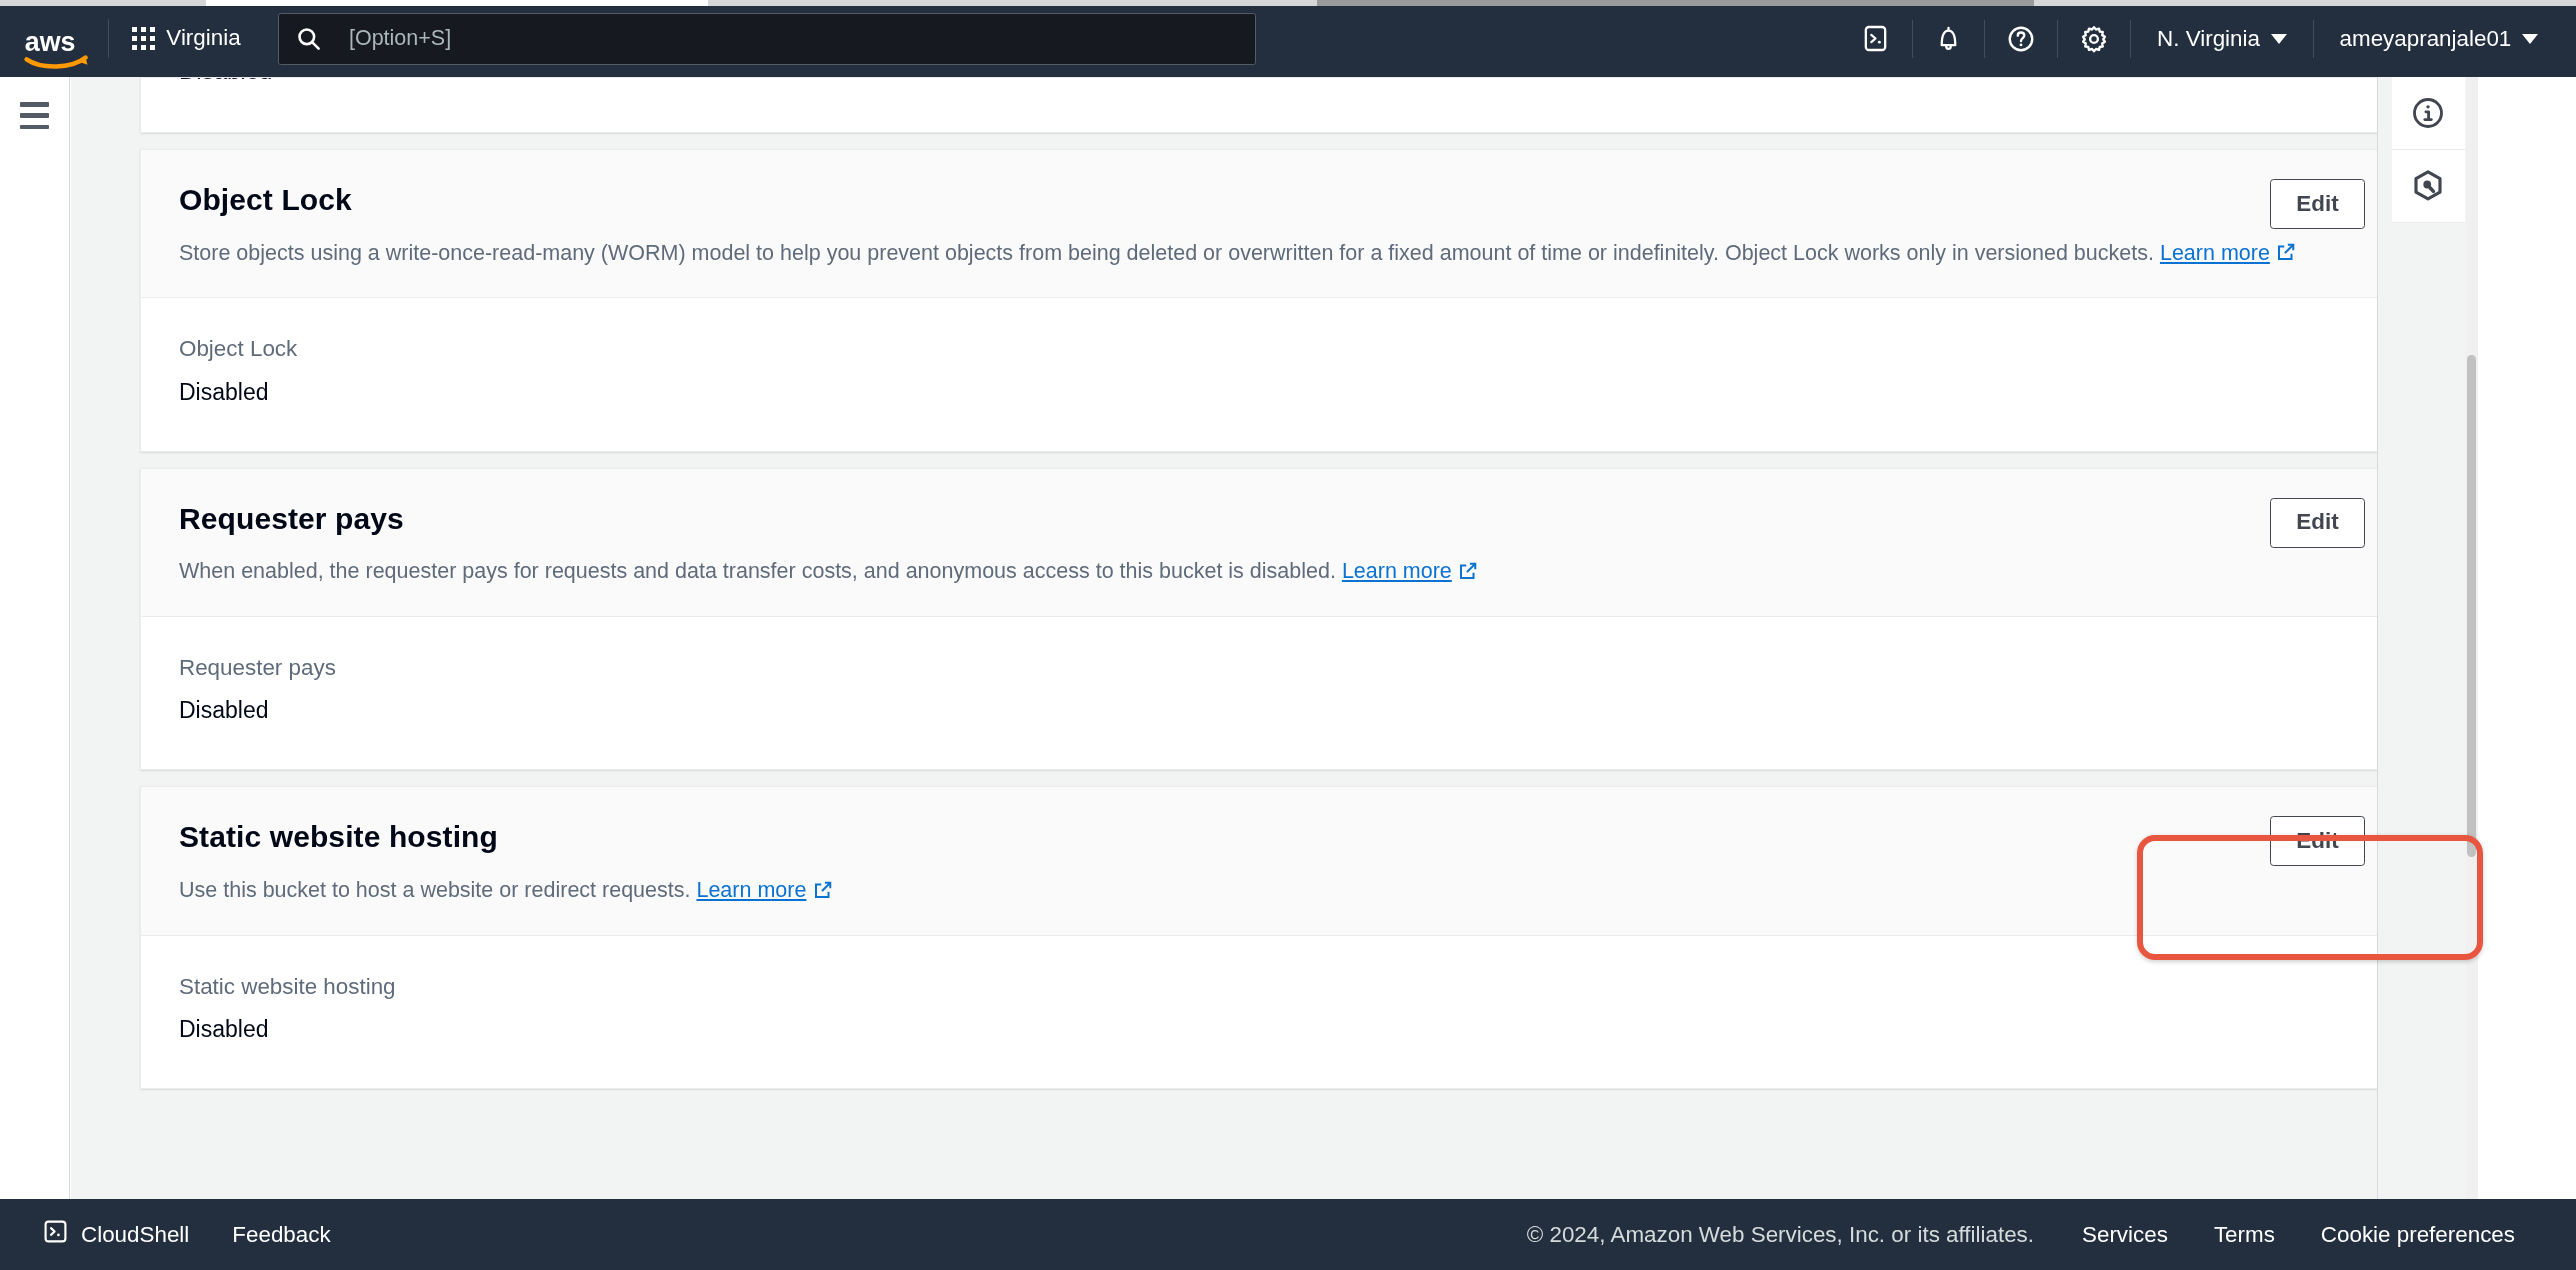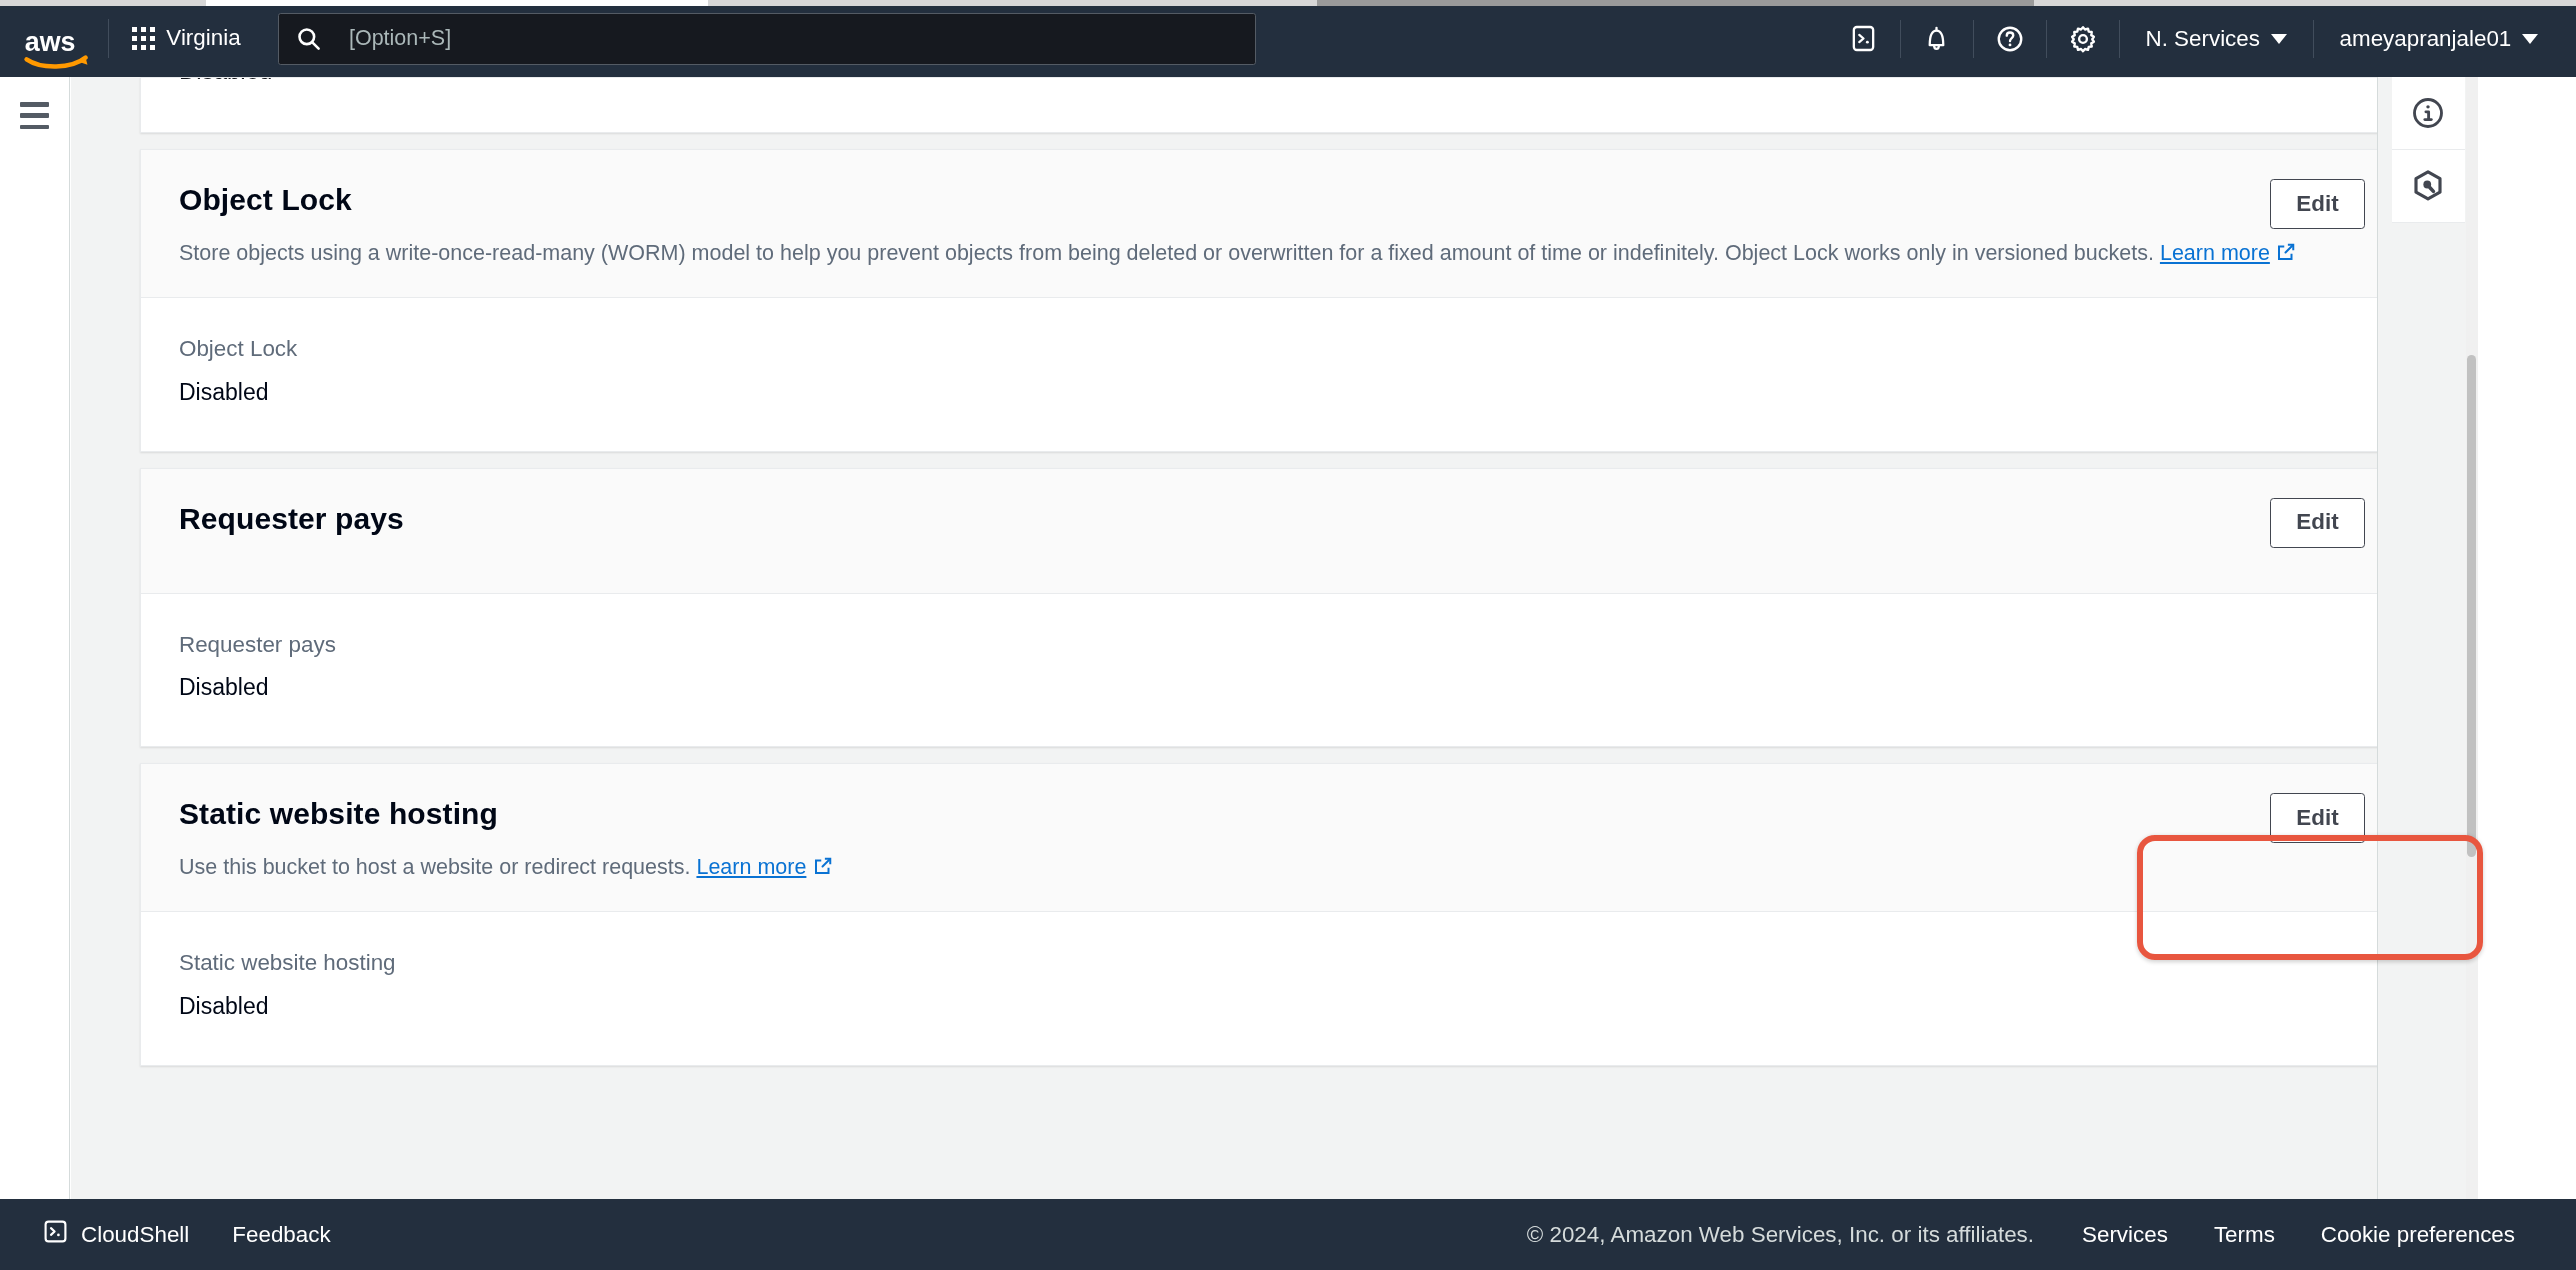--- a/index.html
+++ b/index.html
@@ -444,21 +444,21 @@
 
     <div class="nav-icon-btn">
       <svg width="30" height="30" viewBox="0 0 24 24" fill="none" stroke="#ffffff" stroke-width="1.9">
         <circle cx="12" cy="12" r="3.1"></circle>
         <path d="M12 2.6 L13.6 4.4 L16 3.7 L16.6 6.1 L19 6.4 L18.6 8.9 L20.7 10.2 L19.4 12.2 L20.7 14.2 L18.6 15.5 L19 18 L16.6 18.3 L16 20.7 L13.6 20 L12 21.8 L10.4 20 L8 20.7 L7.4 18.3 L5 18 L5.4 15.5 L3.3 14.2 L4.6 12.2 L3.3 10.2 L5.4 8.9 L5 6.4 L7.4 6.1 L8 3.7 L10.4 4.4 Z" stroke-linejoin="round"></path>
       </svg>
     </div>
     <div class="nav-sep"></div>
 
     <div class="nav-text-btn">
-      <span>N. Services</span>
+      <span>N. Virginia</span>
       <span class="caret-down"></span>
     </div>
     <div class="nav-sep"></div>
 
     <div class="nav-text-btn">
       <span>ameyapranjale01</span>
       <span class="caret-down"></span>
     </div>
   </div>
 </div>
@@ -496,20 +496,28 @@
         </div>
         <div class="card-body">
           <div class="field-label">Object Lock</div>
           <div class="field-value">Disabled</div>
         </div>
       </div>
 
       <div class="card">
         <div class="card-head">
           <div class="card-title">Requester pays</div>
+          <div class="card-desc">
+            <span>When enabled, the requester pays for requests and data transfer costs, and anonymous access to this bucket is disabled.</span>
+            <a class="learn-more">Learn more</a><span class="ext-icon"><svg width="20" height="20" viewBox="0 0 16 16" fill="none" stroke="#0972d3" stroke-width="1.6">
+                  <path d="M9.5 2.2 H13.8 V6.5"></path>
+                  <path d="M13.6 2.4 L7.6 8.4" stroke-linecap="round"></path>
+                  <path d="M12.4 9.4 V13.5 H2.4 V3.5 H6.6"></path>
+                </svg></span>
+          </div>
           <button class="btn-edit">Edit</button>
         </div>
         <div class="card-body">
           <div class="field-label">Requester pays</div>
           <div class="field-value">Disabled</div>
         </div>
       </div>
 
       <div class="card">
         <div class="card-head">

